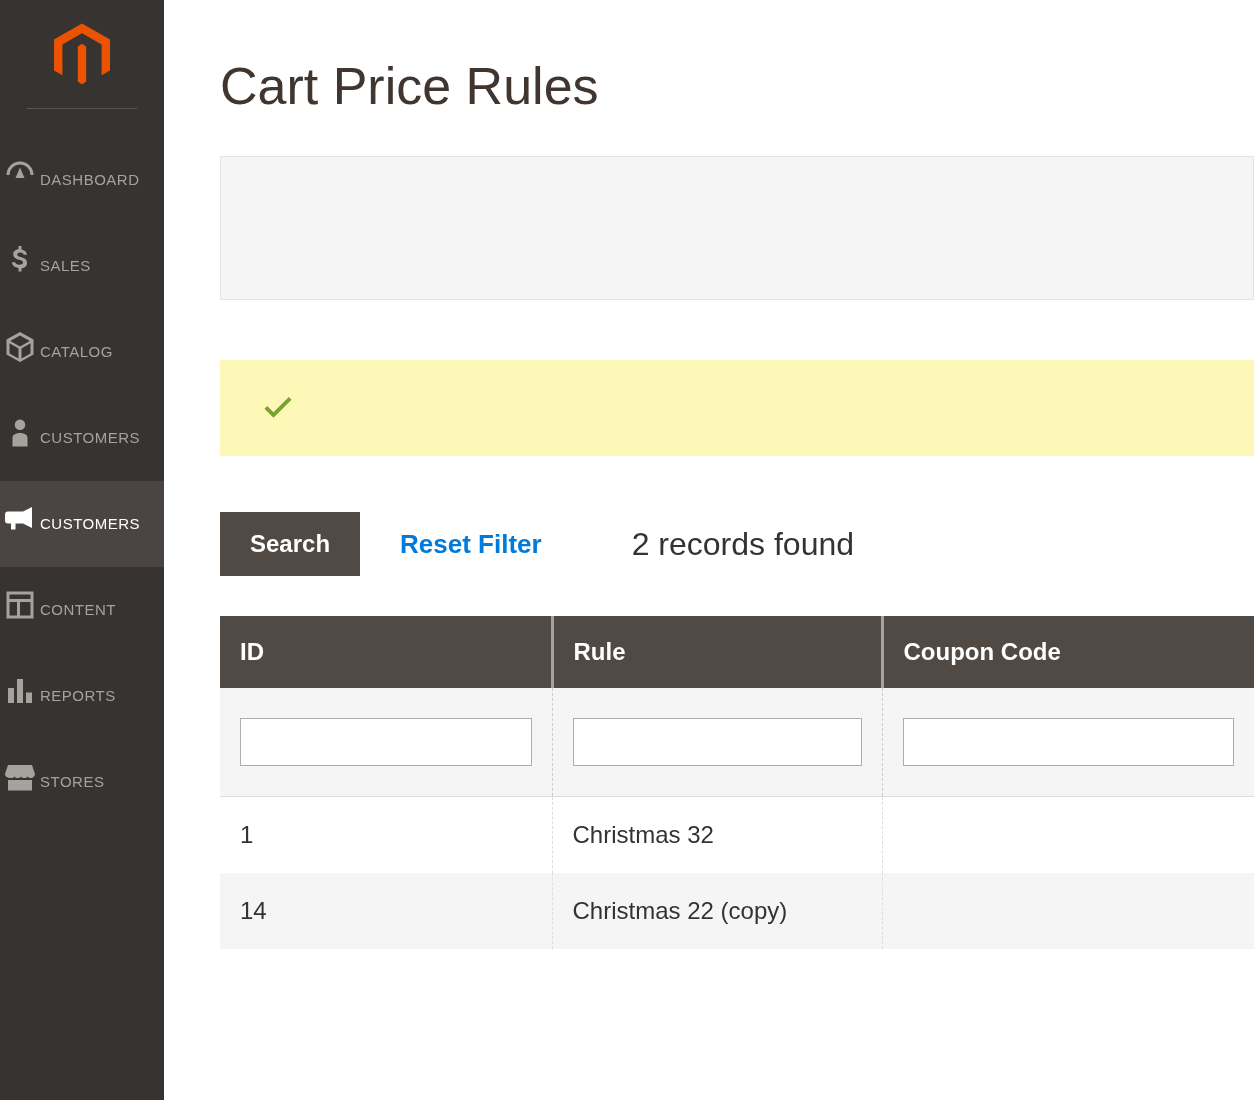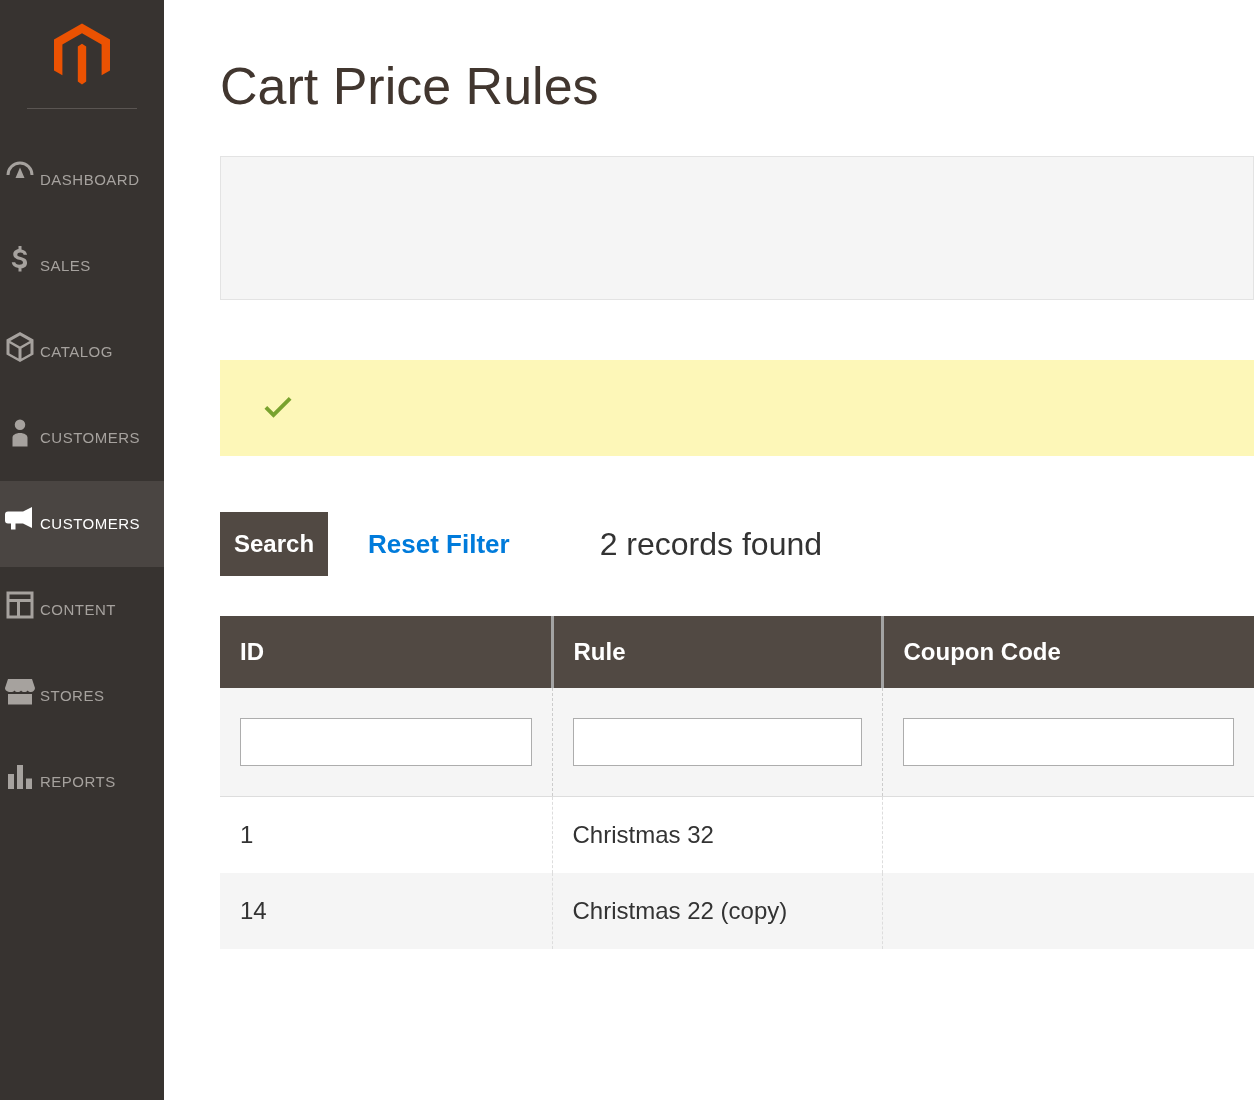--- a/index.html
+++ b/index.html
@@ -22,21 +22,21 @@
 .main { flex: 1; padding: 0 0 0 56px; position: relative; overflow: hidden; }
 .page-title { font-size: 52px; color: #41362f; font-weight: 400; margin-top: 56px; margin-bottom: 40px; }
 
 .gray-bar { background: #f5f5f5; border: 1px solid #e3e3e3; height: 144px; margin-bottom: 60px; }
 
 .success-msg { background: #fdf7b8; padding: 28px 40px; display: flex; align-items: center; gap: 30px; margin-bottom: 56px; }
 .check-icon svg { width: 36px; height: 36px; }
 .success-text { font-size: 26px; color: #333; }
 
 .toolbar { display: flex; align-items: center; gap: 40px; margin-bottom: 40px; }
-.search-btn { background: #514943; color: #fff; border: none; padding: 18px 14px; font-size: 24px; font-weight: 600; cursor: pointer; }
+.search-btn { background: #514943; color: #fff; border: none; padding: 18px 30px; font-size: 24px; font-weight: 600; cursor: pointer; }
 .reset-link { color: #007bdb; font-size: 26px; font-weight: 600; cursor: pointer; text-decoration: none; }
 .records-count { color: #333; font-size: 32px; margin-left: 50px; }
 
 .data-table { width: 100%; border-collapse: collapse; }
 .data-table thead th { background: #514943; color: #fff; text-align: left; padding: 22px 20px; font-size: 24px; font-weight: 600; border-right: 3px solid #a3a3a3; }
 .data-table thead th:last-child { border-right: none; }
 .filter-row td { background: #f5f5f5; padding: 30px 20px; border-right: 1px dashed #ccc; border-bottom: 1px solid #ddd; vertical-align: middle; }
 .filter-row td:last-child { border-right: none; }
 .filter-input { width: 100%; height: 48px; border: 1px solid #adadad; background: #fff; padding: 0 10px; font-size: 18px; }
 .data-row td { padding: 24px 20px; font-size: 24px; color: #333; border-right: 1px dashed #ddd; }
@@ -109,33 +109,33 @@
         <svg viewBox="0 0 24 24">
             <path d="M3 3h18v18H3V3zm2 2v3h14V5H5zm0 5v9h5v-9H5zm7 0v9h7v-9h-7z"></path>
           </svg>
       </div>
       <span class="nav-label">CONTENT</span>
     </div>
 
     <div class="nav-item">
       <div class="nav-icon">
         <svg viewBox="0 0 24 24">
-            <path d="M4 4h16l2 6c0 1.5-1.2 2.7-2.7 2.7-.9 0-1.7-.4-2.2-1.1-.5.7-1.3 1.1-2.2 1.1s-1.7-.4-2.2-1.1c-.5.7-1.3 1.1-2.2 1.1s-1.7-.4-2.2-1.1c-.5.7-1.3 1.1-2.2 1.1C3.2 12.7 2 11.5 2 10l2-6zm0 10h16v7H4v-7z"></path>
+            <path d="M4 20V10h4v10H4zm6 0V4h4v16h-4zm6 0v-7h4v7h-4z"></path>
           </svg>
       </div>
-      <span class="nav-label">STORES</span>
+      <span class="nav-label">REPORTS</span>
     </div>
 
     <div class="nav-item">
       <div class="nav-icon">
         <svg viewBox="0 0 24 24">
-            <path d="M4 20V10h4v10H4zm6 0V4h4v16h-4zm6 0v-7h4v7h-4z"></path>
+            <path d="M4 4h16l2 6c0 1.5-1.2 2.7-2.7 2.7-.9 0-1.7-.4-2.2-1.1-.5.7-1.3 1.1-2.2 1.1s-1.7-.4-2.2-1.1c-.5.7-1.3 1.1-2.2 1.1s-1.7-.4-2.2-1.1c-.5.7-1.3 1.1-2.2 1.1C3.2 12.7 2 11.5 2 10l2-6zm0 10h16v7H4v-7z"></path>
           </svg>
       </div>
-      <span class="nav-label">REPORTS</span>
+      <span class="nav-label">STORES</span>
     </div>
   </div>
 
   <div class="main">
     <h1 class="page-title">Cart Price Rules</h1>
 
     <div class="gray-bar"></div>
 
     <div class="success-msg">
       <span class="check-icon">

